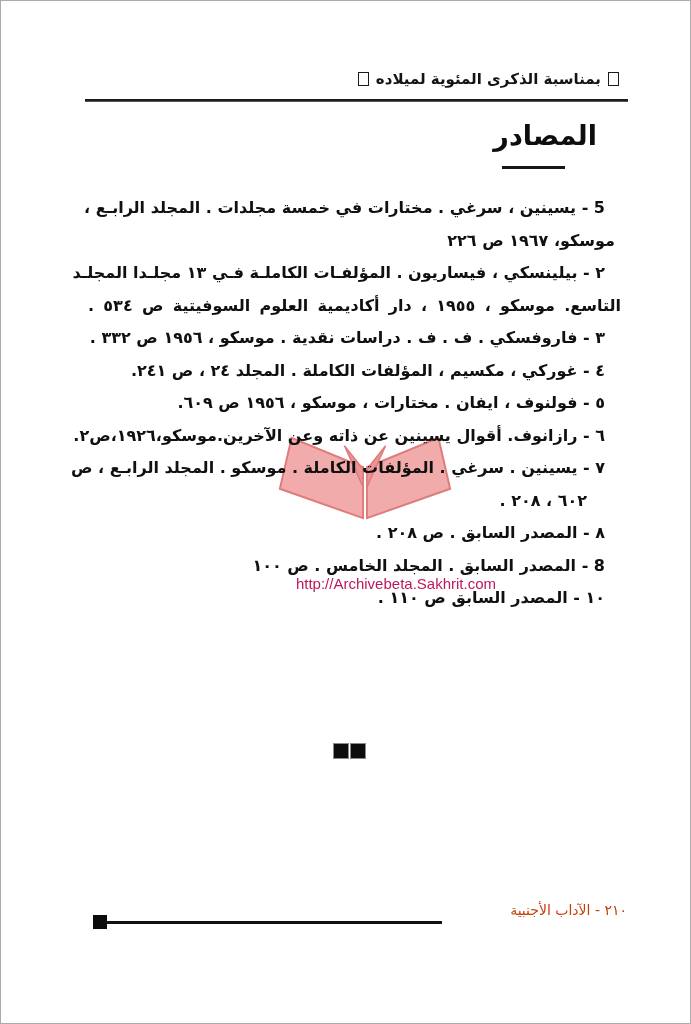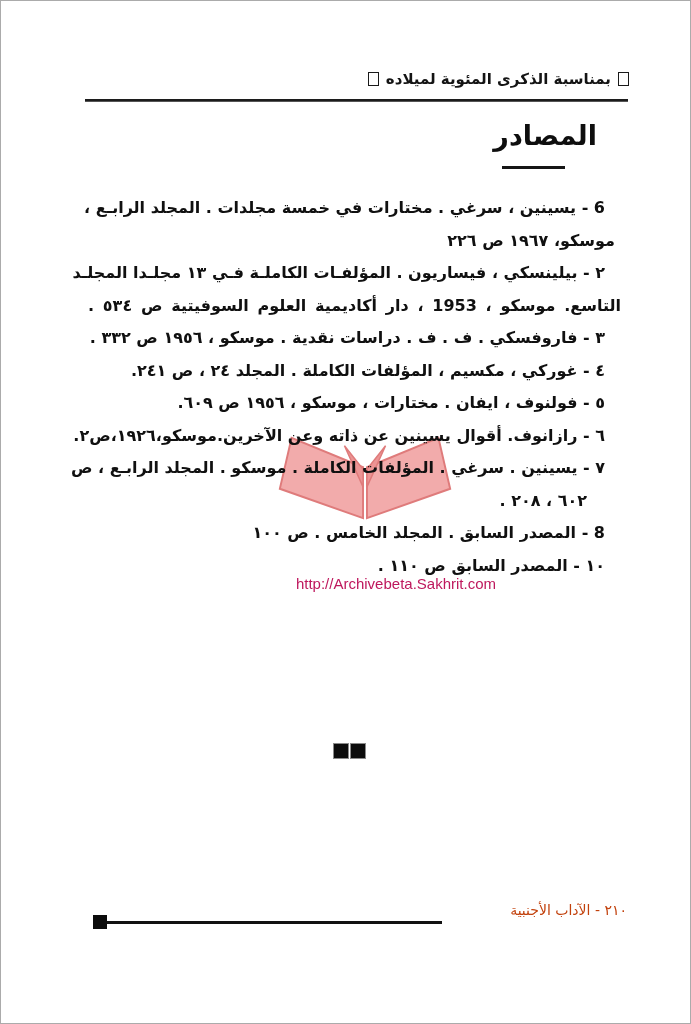--- a/index.html
+++ b/index.html
@@ -1,21 +1,21 @@
 <!DOCTYPE html>
 <html lang="ar"><head>
 <meta charset="utf-8">
 <style>
   html,body{margin:0;padding:0;background:#fff;}
   body{width:691px;height:1024px;font-family:"DejaVu Sans",sans-serif;}
   .page{position:relative;width:691px;height:1024px;background:#fff;overflow:hidden;
         box-shadow:inset 0 0 0 1px #ababab;}
 
   
-  .hdr{position:absolute;top:70px;right:62px;direction:rtl;font-size:15px;font-weight:700;
+  .hdr{position:absolute;top:70px;right:72px;direction:rtl;font-size:15px;font-weight:700;
        color:#141414;white-space:nowrap;display:flex;align-items:center;gap:7px;}
   .hsq{display:inline-block;width:9px;height:12px;border:1.5px solid #1a1a1a;background:#fff;}
   .hdr-rule{position:absolute;top:99px;left:85px;width:543px;height:2px;background:#1c1c1c;
             border-bottom:1px solid #555;}
 
   
   .title{position:absolute;top:120px;right:94px;direction:rtl;font-size:27px;font-weight:700;
          color:#0e0e0e;}
   .title-rule{position:absolute;top:166px;left:502px;width:63px;height:3px;background:#161616;}
 
@@ -64,42 +64,45 @@
     <span>بمناسبة الذكرى المئوية لميلاده</span>
     <span class="hsq"></span>
   </div>
   <div class="hdr-rule"></div>
 
   <div class="title">المصادر</div>
   <div class="title-rule"></div>
 
   <div class="refs">
     <div>
-      <div class="ln first">6 - يسينين ، سرغي . مختارات في خمسة مجلدات . المجلد الرابـع ،</div>
+      <div class="ln first">5 - يسينين ، سرغي . مختارات في خمسة مجلدات . المجلد الرابـع ،</div>
       <div class="ln cont-a">موسكو، ١٩٦٧ ص ٢٢٦</div>
     </div>
     <div>
       <div class="ln first">٢ - بيلينسكي ، فيساريون . المؤلفـات الكاملـة فـي ١٣ مجلـدا المجلـد</div>
-      <div class="ln cont-j">التاسع. موسكو ، 1953 ، دار أكاديمية العلوم السوفيتية ص ٥٣٤ .</div>
+      <div class="ln cont-j">التاسع. موسكو ، ١٩٥٥ ، دار أكاديمية العلوم السوفيتية ص ٥٣٤ .</div>
     </div>
     <div>
       <div class="ln first">٣ - فاروفسكي . ف . ف . دراسات نقدية . موسكو ، ١٩٥٦ ص ٣٣٢ .</div>
     </div>
     <div>
       <div class="ln first">٤ - غوركي ، مكسيم ، المؤلفات الكاملة . المجلد ٢٤ ، ص ٢٤١.</div>
     </div>
     <div>
       <div class="ln first">٥ - فولنوف ، ايفان . مختارات ، موسكو ، ١٩٥٦ ص ٦٠٩.</div>
     </div>
     <div>
       <div class="ln first">٦ - رازانوف. أقوال يسينين عن ذاته وعن الآخرين.موسكو،١٩٢٦،ص٢.</div>
     </div>
     <div>
       <div class="ln first">٧ - يسينين . سرغي . المؤلفات الكاملة . موسكو . المجلد الرابـع ، ص</div>
       <div class="ln cont-b">٦٠٢ ، ٢٠٨ .</div>
+    </div>
+    <div>
+      <div class="ln first">٨ - المصدر السابق . ص ٢٠٨ .</div>
     </div>
     <div>
       <div class="ln first">8 - المصدر السابق . المجلد الخامس . ص ١٠٠</div>
     </div>
     <div>
       <div class="ln first">١٠ - المصدر السابق ص ١١٠ .</div>
     </div>
   </div>
 
   <div class="endmark">

